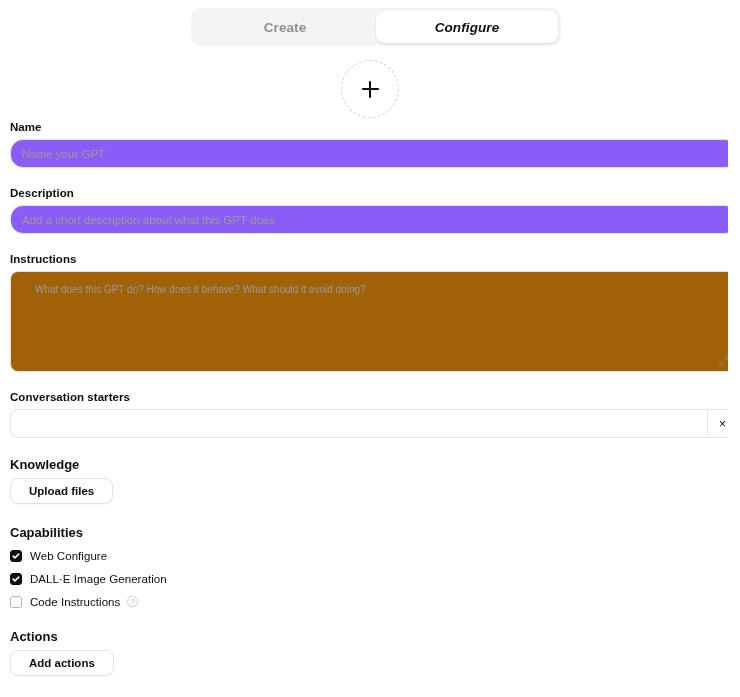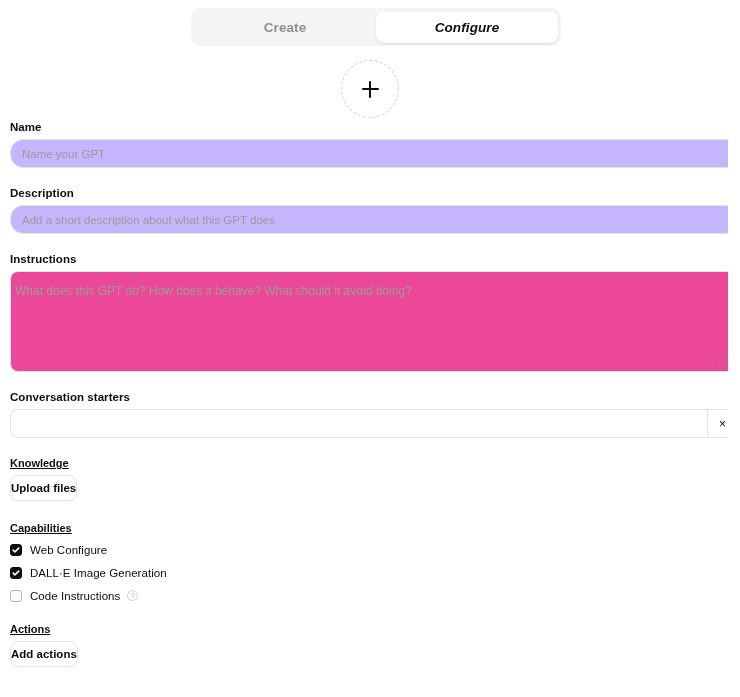--- a/index.html
+++ b/index.html
@@ -115,43 +115,43 @@
     letter-spacing: 0.05px;
   }
 
   .group { margin-bottom: 4px; }
 
   .text-input {
     width: 728px;
     height: 29px;
     border: 1px solid #e3e3e3;
     border-radius: 13px;
-    background: #c4b5fd;
+    background: #8b5cf6;
     padding: 0 11px;
     font-family: "Liberation Sans", sans-serif;
     font-size: 11.5px;
     color: #0d0d0d;
     outline: none;
     display: block;
   }
   .text-input::placeholder { color: #9b9b9b; }
 
   .textarea-wrap {
     position: relative;
     width: 728px;
   }
   .textarea {
     width: 728px;
     height: 101px;
     border: 1px solid #e3e3e3;
     border-radius: 8px;
-    background: #ec4899;
-    padding: 11px 4px;
-    font-family: "Liberation Sans", sans-serif;
-    font-size: 12px;
+    background: #a16207;
+    padding: 11px 24px;
+    font-family: "Liberation Sans", sans-serif;
+    font-size: 10px;
     line-height: 1.45;
     color: #0d0d0d;
     outline: none;
     resize: none;
     display: block;
   }
   .textarea::placeholder { color: #9b9b9b; }
   .expand-icon {
     position: absolute;
     right: 7px;
@@ -197,21 +197,21 @@
     padding: 0;
     font-family: "Liberation Sans", sans-serif;
   }
 
   
   .pill-btn {
     height: 26px;
     border: 1px solid #e3e3e3;
     border-radius: 8px;
     background: #ffffff;
-    padding: 0 0;
+    padding: 0 18px;
     font-family: "Liberation Sans", sans-serif;
     font-size: 11.5px;
     font-weight: 600;
     color: #0d0d0d;
     cursor: pointer;
     display: inline-flex;
     align-items: center;
     box-shadow: 0 1px 1px rgba(0,0,0,0.03);
   }
 
@@ -254,25 +254,24 @@
     font-size: 7.5px;
     line-height: 9px;
     text-align: center;
     margin-left: 7px;
     display: inline-block;
     cursor: help;
     font-family: "Liberation Sans", sans-serif;
   }
 
   .sec-title {
-    font-size: 11px;
+    font-size: 13px;
     font-weight: 700;
     color: #0d0d0d;
     margin: 0 0 6px 0;
-    text-decoration: underline;
   }
 </style>
 </head>
 <body>
 
 <div class="page">
 
   <div class="tabbar">
     <button class="tab">Create</button>
     <button class="tab active">Configure</button>

